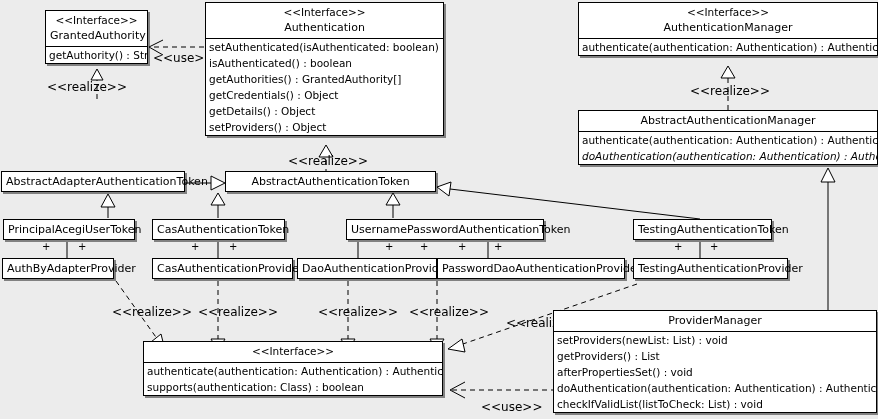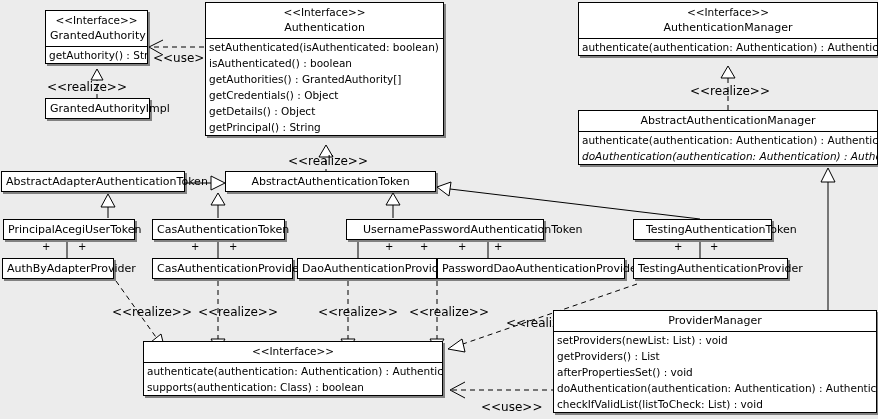--- a/index.html
+++ b/index.html
@@ -173,36 +173,33 @@
   <div class="uml-box" style="left:45px;top:10px;width:103px;">
     <div class="hdr">
       <span class="stereo">&lt;&lt;Interface&gt;&gt;</span>
       <span class="cname">GrantedAuthority</span>
     </div>
     <div class="members sep">
       <div class="mrow">getAuthority() : String</div>
     </div>
   </div>
 
-  <div class="uml-box" style="left:45px;top:98px;width:105px;">
-    <div class="compact">GrantedAuthorityImpl</div>
-  </div>
 
   <div class="uml-box" style="left:205px;top:2px;width:239px;">
     <div class="hdr">
       <span class="stereo">&lt;&lt;Interface&gt;&gt;</span>
       <span class="cname">Authentication</span>
     </div>
     <div class="members sep">
       <div class="mrow">setAuthenticated(isAuthenticated: boolean) : void</div>
       <div class="mrow">isAuthenticated() : boolean</div>
       <div class="mrow">getAuthorities() : GrantedAuthority[]</div>
       <div class="mrow">getCredentials() : Object</div>
       <div class="mrow">getDetails() : Object</div>
-      <div class="mrow">getPrincipal() : String</div>
+      <div class="mrow">setProviders() : Object</div>
     </div>
   </div>
 
   <div class="uml-box" style="left:578px;top:2px;width:300px;">
     <div class="hdr">
       <span class="stereo">&lt;&lt;Interface&gt;&gt;</span>
       <span class="cname">AuthenticationManager</span>
     </div>
     <div class="members sep">
       <div class="mrow">authenticate(authentication: Authentication) : Authentication</div>
@@ -228,25 +225,25 @@
   </div>
 
   <div class="uml-box" style="left:3px;top:219px;width:132px;">
     <div class="compact">PrincipalAcegiUserToken</div>
   </div>
 
   <div class="uml-box" style="left:152px;top:219px;width:133px;">
     <div class="compact">CasAuthenticationToken</div>
   </div>
 
-  <div class="uml-box" style="left:346px;top:219px;width:198px;padding-left:12px;">
+  <div class="uml-box" style="left:346px;top:219px;width:198px;">
     <div class="compact">UsernamePasswordAuthenticationToken</div>
   </div>
 
-  <div class="uml-box" style="left:633px;top:219px;width:139px;padding-left:8px;">
+  <div class="uml-box" style="left:633px;top:219px;width:139px;">
     <div class="compact">TestingAuthenticationToken</div>
   </div>
 
   <div class="mult" style="left:42px;top:242px;">+</div>
   <div class="mult" style="left:78px;top:242px;">+</div>
   <div class="mult" style="left:191px;top:242px;">+</div>
   <div class="mult" style="left:229px;top:242px;">+</div>
   <div class="mult" style="left:385px;top:242px;">+</div>
   <div class="mult" style="left:420px;top:242px;">+</div>
   <div class="mult" style="left:458px;top:242px;">+</div>

